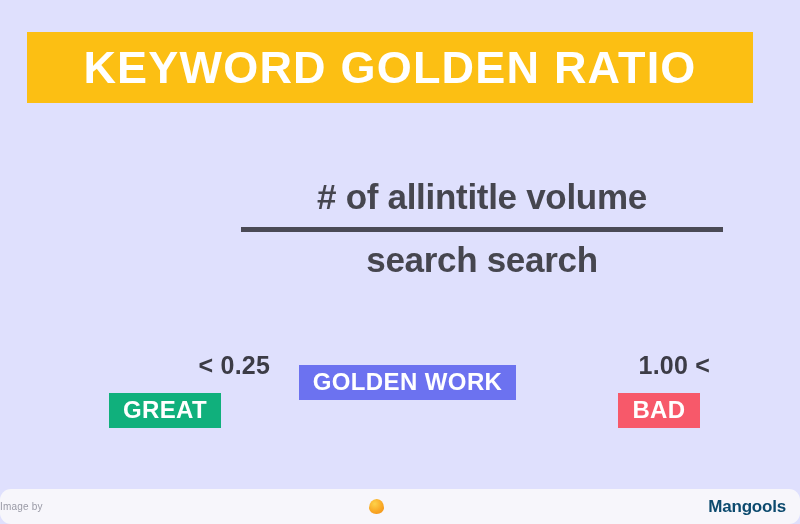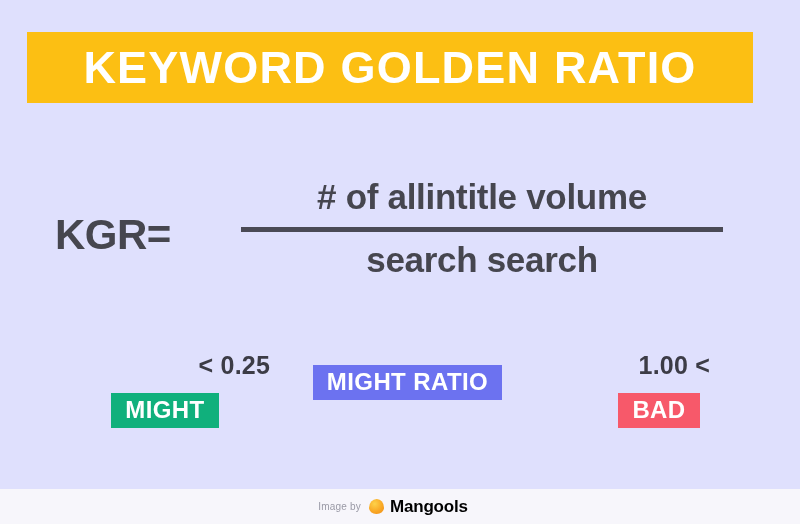--- a/index.html
+++ b/index.html
@@ -136,73 +136,73 @@
   
   .footer {
     position: absolute;
     left: 0;
     bottom: 0;
     width: 800px;
     height: 35px;
     background: #f7f6fb;
     display: flex;
     align-items: center;
-    justify-content: center;
+    justify-content: space-between;
     padding-right: 14px;
     box-sizing: border-box;
+    border-radius: 11px;
   }
   .footer-credit {
     font-size: 10px;
     color: #9a9aa6;
     margin-right: 8px;
     letter-spacing: 0.2px;
   }
   .mangools-logo {
     display: inline-block;
     width: 15px;
     height: 15px;
     margin-right: 6px;
     background: radial-gradient(circle at 38% 32%, #fdd24a 0%, #f9a825 55%, #ef8c17 100%);
     border-radius: 52% 48% 50% 50% / 60% 60% 42% 42%;
     flex: none;
   }
   .mangools-name {
     font-size: 17px;
     font-weight: bold;
-    color: #000000;
+    color: #0c4a6e;
     letter-spacing: -0.2px;
   }
 </style>
 </head>
 <body>
 
 <div id="infographic">
 
   <div class="title-banner">
     <div class="title-text">KEYWORD GOLDEN RATIO</div>
   </div>
 
   <div class="formula">
-    <div class="kgr-label">KGR=</div>
     <div class="fraction">
       <div class="numerator"># of allintitle volume</div>
       <div class="fraction-bar"></div>
       <div class="denominator">search search</div>
     </div>
   </div>
 
   <div class="ranges">
 
     <div class="range-col col-0">
       <div class="range-value">&lt; 0.25</div>
-      <div class="badge great">MIGHT</div>
+      <div class="badge great">GREAT</div>
     </div>
 
     <div class="range-col col-1">
-      <div class="badge might-work">MIGHT RATIO</div>
+      <div class="badge might-work">GOLDEN WORK</div>
     </div>
 
     <div class="range-col col-2">
       <div class="range-value">1.00 &lt;</div>
       <div class="badge bad">BAD</div>
     </div>
 
   </div>
 
   <div class="footer">

